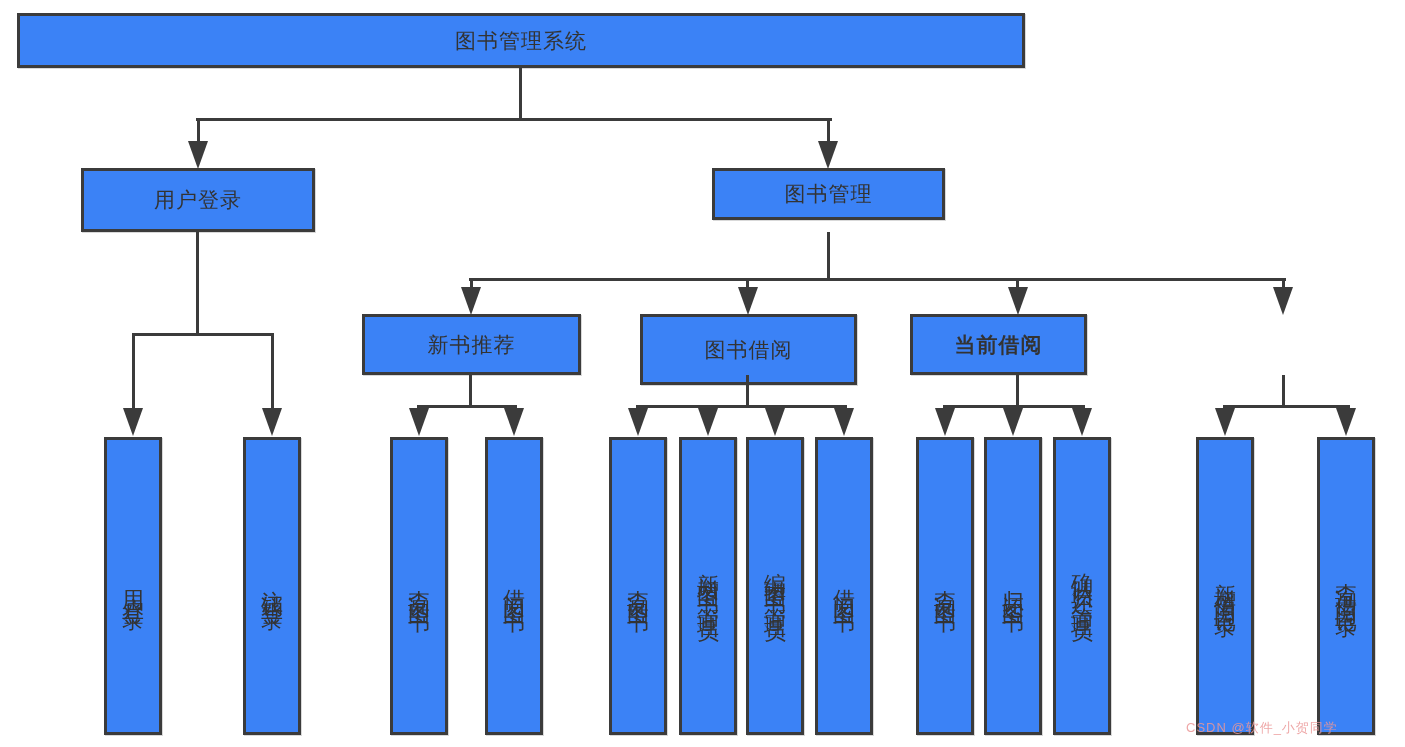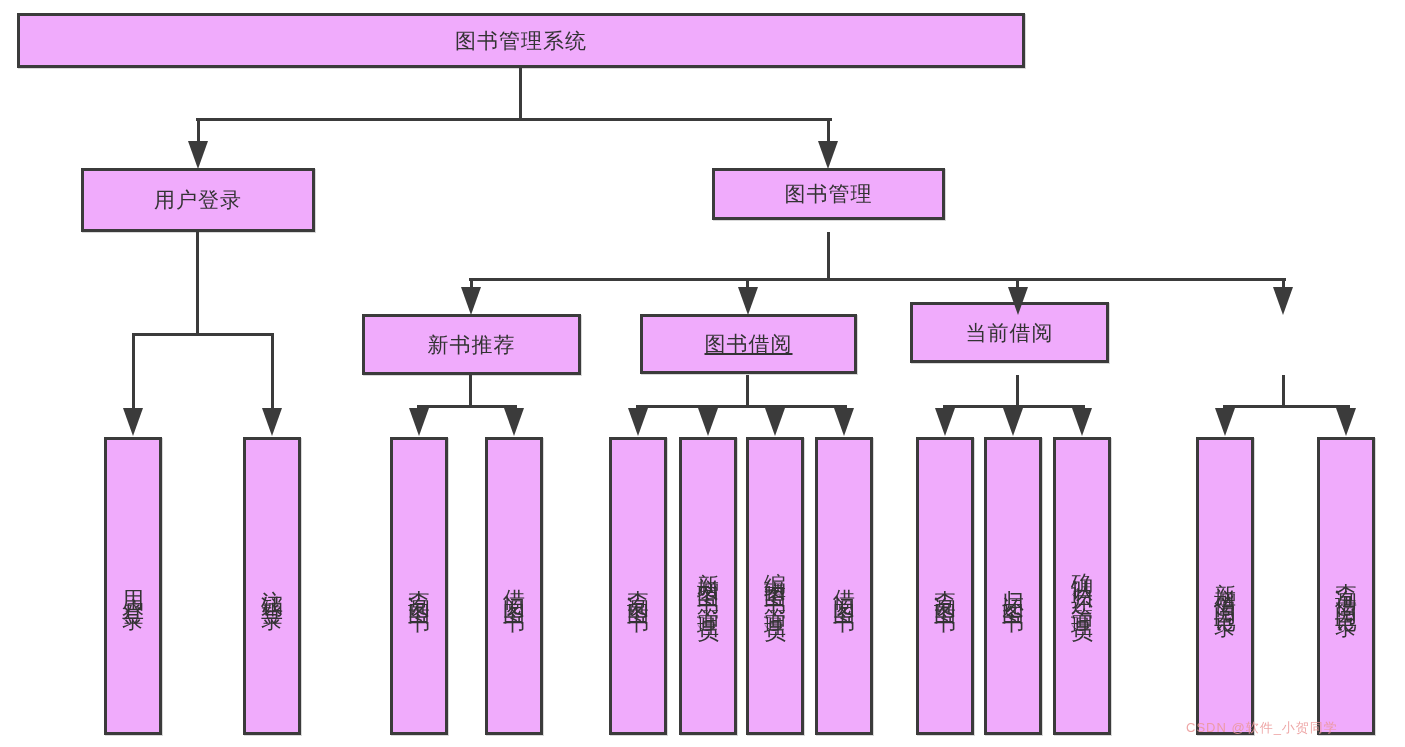--- a/index.html
+++ b/index.html
@@ -7,21 +7,21 @@
     position:relative;
     width:1405px;height:747px;
     background:#ffffff;
     font-family:"Liberation Sans",sans-serif;
     overflow:hidden;
   }
   .box{
     position:absolute;
     box-sizing:border-box;
     border:3px solid #3b3b3b;
-    background:#f0abfc;
+    background:#3b82f6;
     color:#333333;
     display:flex;
     align-items:center;
     justify-content:center;
     box-shadow:1px 1px 0 rgba(0,0,0,0.15);
   }
   .hbox{font-size:21px;letter-spacing:1px;}
   .vbox{
     writing-mode:vertical-rl;
     font-size:22px;
@@ -49,22 +49,22 @@
 <body>
 
 <div id="canvas">
 
   <div class="box hbox" style="left:17px;top:13px;width:1008px;height:55px;">图书管理系统</div>
 
   <div class="box hbox" style="left:81px;top:168px;width:234px;height:64px;">用户登录</div>
   <div class="box hbox" style="left:712px;top:168px;width:233px;height:52px;">图书管理</div>
 
   <div class="box hbox" style="left:362px;top:314px;width:219px;height:61px;font-family:Liberation Serif, serif;">新书推荐</div>
-  <div class="box hbox" style="left:640px;top:314px;width:217px;height:60px;text-decoration:underline;">图书借阅</div>
-  <div class="box hbox" style="left:910px;top:302px;width:199px;height:61px;">当前借阅</div>
+  <div class="box hbox" style="left:640px;top:314px;width:217px;height:71px;">图书借阅</div>
+  <div class="box hbox" style="left:910px;top:314px;width:177px;height:61px;font-weight:bold;">当前借阅</div>
 
   <div class="box vbox" style="left:104px;top:437px;width:58px;height:298px;">用户登录</div>
   <div class="box vbox" style="left:243px;top:437px;width:58px;height:298px;">注销登录</div>
 
   <div class="box vbox" style="left:390px;top:437px;width:58px;height:298px;">查询图书</div>
   <div class="box vbox" style="left:485px;top:437px;width:58px;height:298px;">借阅图书</div>
 
   <div class="box vbox" style="left:609px;top:437px;width:58px;height:298px;">查询图书</div>
   <div class="box vbox" style="left:679px;top:437px;width:58px;height:298px;">新增图书（管理员）</div>
   <div class="box vbox" style="left:746px;top:437px;width:58px;height:298px;">编辑图书（管理员）</div>

